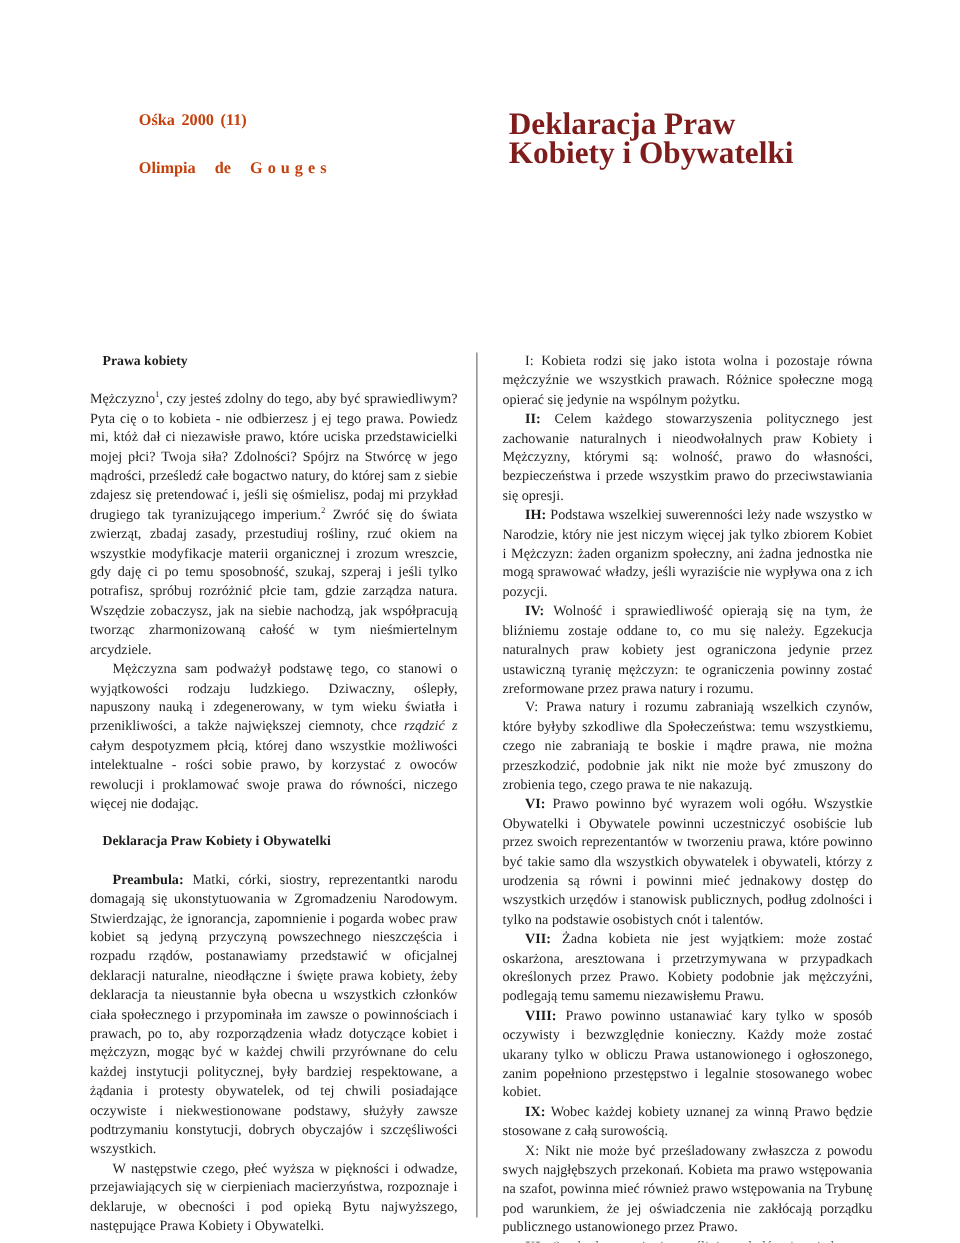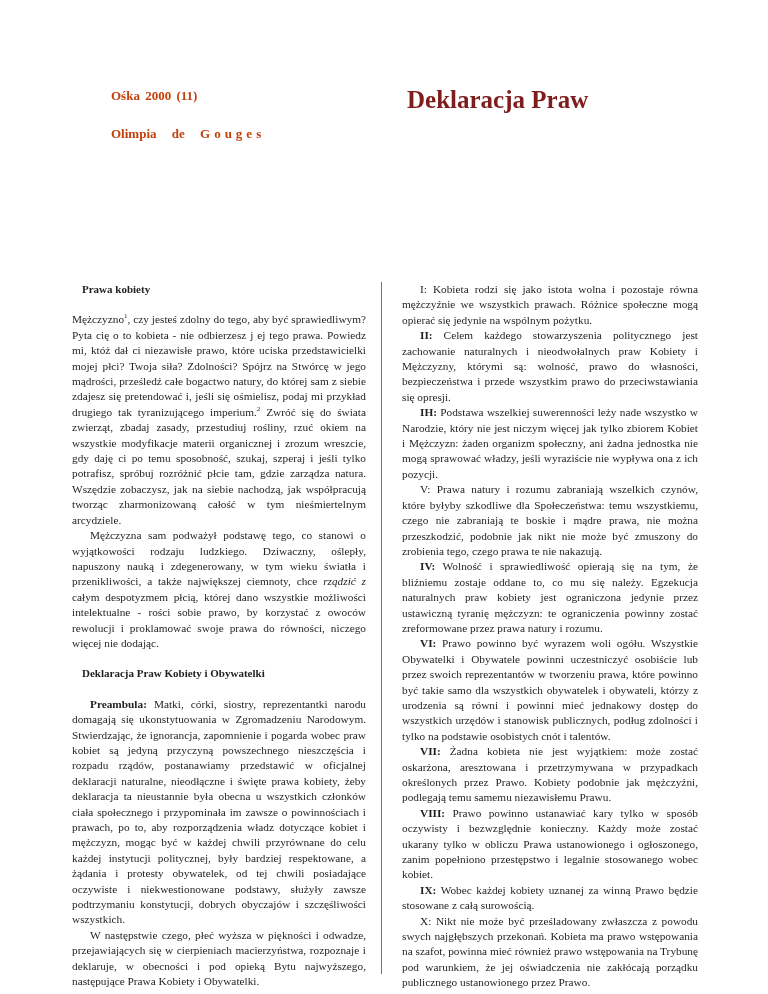--- a/index.html
+++ b/index.html
@@ -108,39 +108,40 @@
   <span class="issue">Ośka 2000 (11)</span>
   <span class="author">
     <span>Olimpia</span>
     <span>de</span>
     <span class="sp">Gouges</span>
   </span>
 </div>
 
 <h1 class="header-title">
   <span>Deklaracja Praw</span><br>
+  <span>Kobiety i Obywatelki</span>
 </h1>
 
 <div class="col col-left">
   <h2 class="section-heading">Prawa kobiety</h2>
   <p><span>Mężczyzno</span><sup>1</sup><span>, czy jesteś zdolny do tego, aby być sprawiedliwym? Pyta cię o to kobieta - nie odbierzesz j ej tego prawa. Powiedz mi, któż dał ci niezawisłe prawo, które uciska przedstawicielki mojej płci? Twoja siła? Zdolności? Spójrz na Stwórcę w jego mądrości, prześledź całe bogactwo natury, do której sam z siebie zdajesz się pretendować i, jeśli się ośmielisz, podaj mi przykład drugiego tak tyranizującego imperium.</span><sup>2</sup><span> Zwróć się do świata zwierząt, zbadaj zasady, przestudiuj rośliny, rzuć okiem na wszystkie modyfikacje materii organicznej i zrozum wreszcie, gdy daję ci po temu sposobność, szukaj, szperaj i jeśli tylko potrafisz, spróbuj rozróżnić płcie tam, gdzie zarządza natura. Wszędzie zobaczysz, jak na siebie nachodzą, jak współpracują tworząc zharmonizowaną całość w tym nieśmiertelnym arcydziele.</span></p>
   <p class="indent"><span>Mężczyzna sam podważył podstawę tego, co stanowi o wyjątkowości rodzaju ludzkiego. Dziwaczny, oślepły, napuszony nauką i zdegenerowany, w tym wieku światła i przenikliwości, a także największej ciemnoty, chce </span><em>rządzić z</em><span> całym despotyzmem płcią, której dano wszystkie możliwości intelektualne - rości sobie prawo, by korzystać z owoców rewolucji i proklamować swoje prawa do równości, niczego więcej nie dodając.</span></p>
   <div class="gap"></div>
   <h2 class="section-heading">Deklaracja Praw Kobiety i Obywatelki</h2>
   <p class="indent"><span class="art-num">Preambula:</span><span> Matki, córki, siostry, reprezentantki narodu domagają się ukonstytuowania w Zgromadzeniu Narodowym. Stwierdzając, że ignorancja, zapomnienie i pogarda wobec praw kobiet są jedyną przyczyną powszechnego nieszczęścia i rozpadu rządów, postanawiamy przedstawić w oficjalnej deklaracji naturalne, nieodłączne i święte prawa kobiety, żeby deklaracja ta nieustannie była obecna u wszystkich członków ciała społecznego i przypominała im zawsze o powinnościach i prawach, po to, aby rozporządzenia władz dotyczące kobiet i mężczyzn, mogąc być w każdej chwili przyrównane do celu każdej instytucji politycznej, były bardziej respektowane, a żądania i protesty obywatelek, od tej chwili posiadające oczywiste i niekwestionowane podstawy, służyły zawsze podtrzymaniu konstytucji, dobrych obyczajów i szczęśliwości wszystkich.</span></p>
   <p class="indent">W następstwie czego, płeć wyższa w piękności i odwadze, przejawiających się w cierpieniach macierzyństwa, rozpoznaje i deklaruje, w obecności i pod opieką Bytu najwyższego, następujące Prawa Kobiety i Obywatelki.</p>
 </div>
 
 <div class="divider"></div>
 
 <div class="col col-right">
   <p class="indent"><span class="art-num plain">I:</span><span> Kobieta rodzi się jako istota wolna i pozostaje równa mężczyźnie we wszystkich prawach. Różnice społeczne mogą opierać się jedynie na wspólnym pożytku.</span></p>
   <p class="indent"><span class="art-num">II:</span><span> Celem każdego stowarzyszenia politycznego jest zachowanie naturalnych i nieodwołalnych praw Kobiety i Mężczyzny, którymi są: wolność, prawo do własności, bezpieczeństwa i przede wszystkim prawo do przeciwstawiania się opresji.</span></p>
   <p class="indent"><span class="art-num">IH:</span><span> Podstawa wszelkiej suwerenności leży nade wszystko w Narodzie, który nie jest niczym więcej jak tylko zbiorem Kobiet i Mężczyzn: żaden organizm społeczny, ani żadna jednostka nie mogą sprawować władzy, jeśli wyraziście nie wypływa ona z ich pozycji.</span></p>
+  <p class="indent"><span class="art-num">IV:</span><span> Wolność i sprawiedliwość opierają się na tym, że bliźniemu zostaje oddane to, co mu się należy. Egzekucja naturalnych praw kobiety jest ograniczona jedynie przez ustawiczną tyranię mężczyzn: te ograniczenia powinny zostać zreformowane przez prawa natury i rozumu.</span></p>
   <p class="indent"><span class="art-num plain">V:</span><span> Prawa natury i rozumu zabraniają wszelkich czynów, które byłyby szkodliwe dla Społeczeństwa: temu wszystkiemu, czego nie zabraniają te boskie i mądre prawa, nie można przeszkodzić, podobnie jak nikt nie może być zmuszony do zrobienia tego, czego prawa te nie nakazują.</span></p>
-  <p class="indent"><span class="art-num">IV:</span><span> Wolność i sprawiedliwość opierają się na tym, że bliźniemu zostaje oddane to, co mu się należy. Egzekucja naturalnych praw kobiety jest ograniczona jedynie przez ustawiczną tyranię mężczyzn: te ograniczenia powinny zostać zreformowane przez prawa natury i rozumu.</span></p>
   <p class="indent"><span class="art-num">VI:</span><span> Prawo powinno być wyrazem woli ogółu. Wszystkie Obywatelki i Obywatele powinni uczestniczyć osobiście lub przez swoich reprezentantów w tworzeniu prawa, które powinno być takie samo dla wszystkich obywatelek i obywateli, którzy z urodzenia są równi i powinni mieć jednakowy dostęp do wszystkich urzędów i stanowisk publicznych, podług zdolności i tylko na podstawie osobistych cnót i talentów.</span></p>
   <p class="indent"><span class="art-num">VII:</span><span> Żadna kobieta nie jest wyjątkiem: może zostać oskarżona, aresztowana i przetrzymywana w przypadkach określonych przez Prawo. Kobiety podobnie jak mężczyźni, podlegają temu samemu niezawisłemu Prawu.</span></p>
   <p class="indent"><span class="art-num">VIII:</span><span> Prawo powinno ustanawiać kary tylko w sposób oczywisty i bezwzględnie konieczny. Każdy może zostać ukarany tylko w obliczu Prawa ustanowionego i ogłoszonego, zanim popełniono przestępstwo i legalnie stosowanego wobec kobiet.</span></p>
   <p class="indent"><span class="art-num">IX:</span><span> Wobec każdej kobiety uznanej za winną Prawo będzie stosowane z całą surowością.</span></p>
   <p class="indent"><span class="art-num plain">X:</span><span> Nikt nie może być prześladowany zwłaszcza z powodu swych najgłębszych przekonań. Kobieta ma prawo wstępowania na szafot, powinna mieć również prawo wstępowania na Trybunę pod warunkiem, że jej oświadczenia nie zakłócają porządku publicznego ustanowionego przez Prawo.</span></p>
   <p class="indent"><span class="art-num">XI:</span><span> Swoboda wyrażania myśli i poglądów jest jednym z najważniejszych praw kobiet, ponieważ ta wolność zapewnia legalność ojcostwa wobec dzieci. Każda obywatelka może więc</span></p>
 </div>
 
 </body></html>

